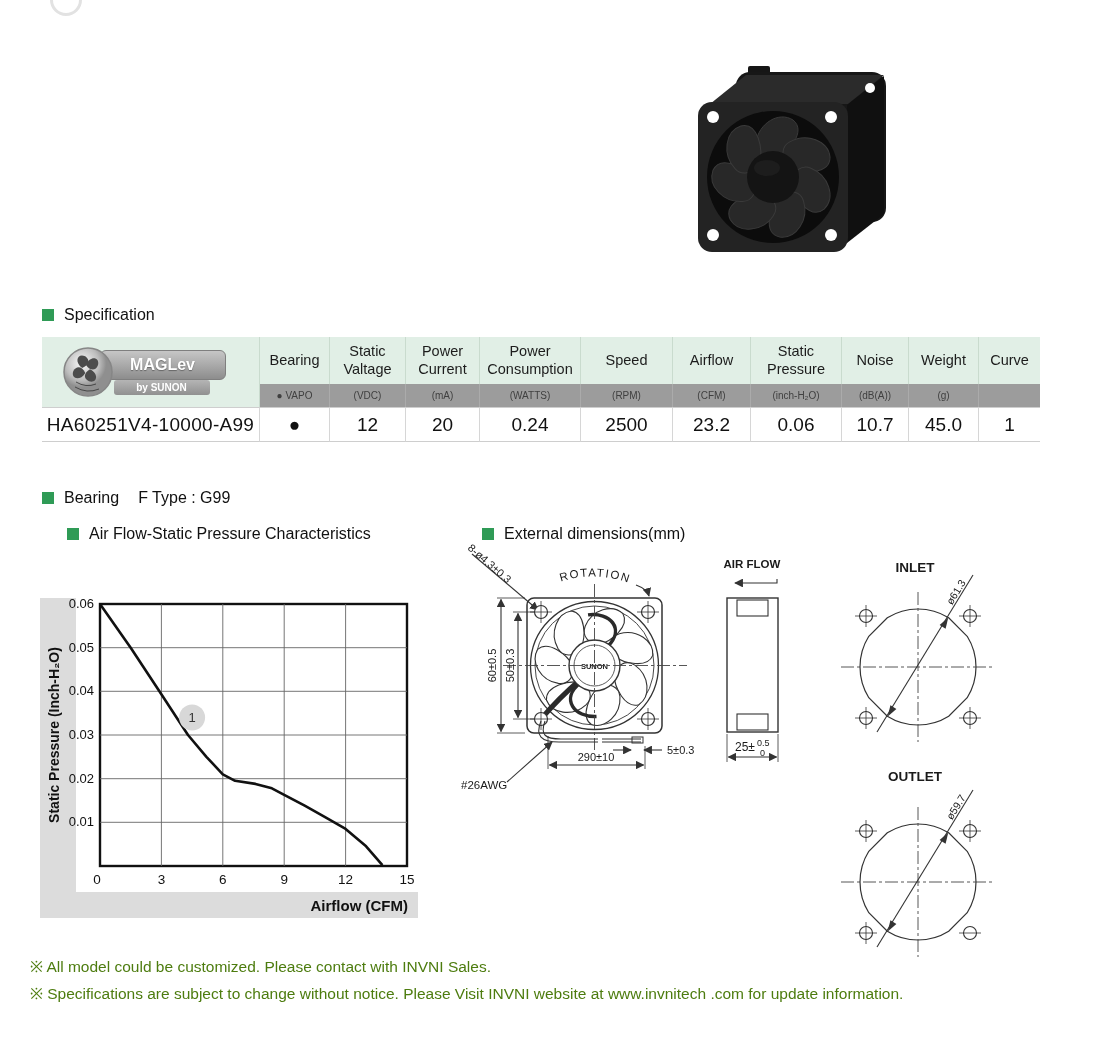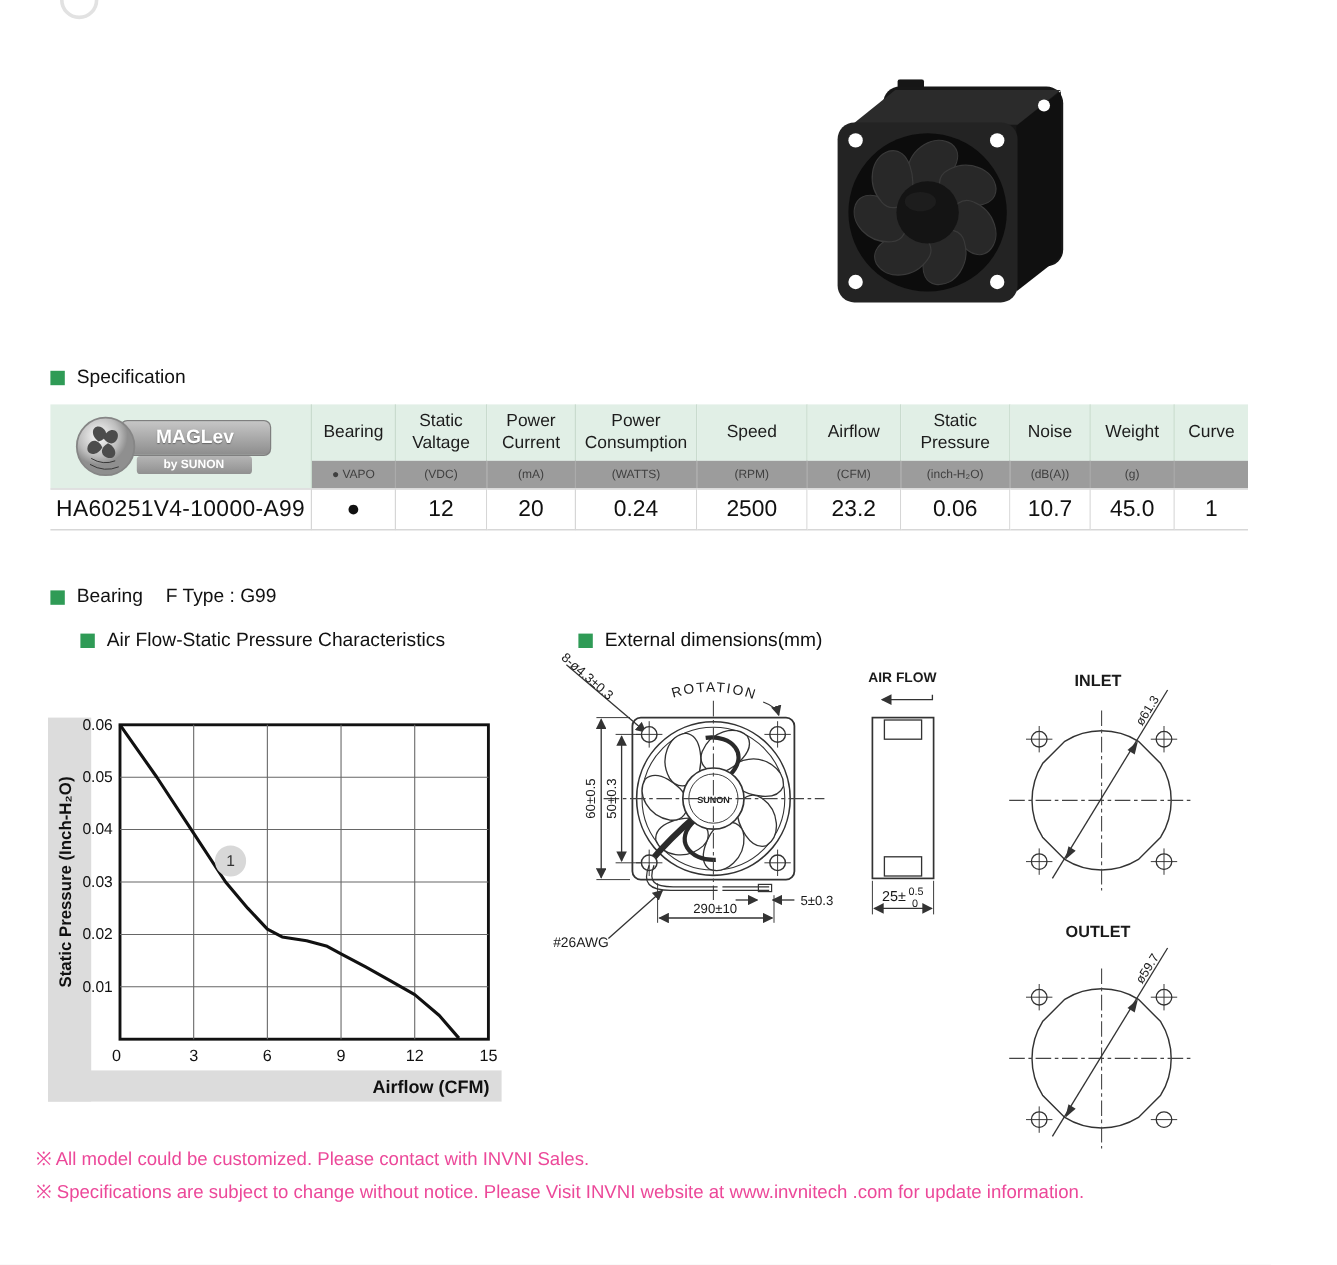--- a/index.html
+++ b/index.html
@@ -31,21 +31,21 @@
   .logo-pill{position:absolute;left:38px;top:6px;width:124px;height:28px;background:linear-gradient(#c6c6c6,#8d8d8d);
              border:1px solid #7f7f7f;border-radius:6px;color:#fff;font-weight:700;font-size:16px;
              display:flex;align-items:center;justify-content:center;text-shadow:0 1px 1px #666;}
   .logo-sub{position:absolute;left:52px;top:36px;width:96px;height:15px;background:linear-gradient(#b5b5b5,#909090);
             border-radius:3px;color:#fff;font-weight:700;font-size:10px;display:flex;align-items:center;justify-content:center;}
 
   .chart-box{position:absolute;left:40px;top:593px;width:380px;height:332px;}
   .chart-box svg{display:block;}
   .dims-box{position:absolute;left:455px;top:538px;width:560px;height:425px;}
 
-  .footnotes{position:absolute;left:30px;top:953px;font-size:15.5px;color:#ec4899;line-height:27px;white-space:nowrap;}
+  .footnotes{position:absolute;left:30px;top:953px;font-size:15.5px;color:#4d7c0f;line-height:27px;white-space:nowrap;}
 
   svg text{font-family:"Liberation Sans",sans-serif;}
   .dln{stroke:#333;stroke-width:1.1;fill:none;}
   .thin{stroke:#333;stroke-width:0.8;fill:none;}
   .cl{stroke:#444;stroke-width:0.9;fill:none;stroke-dasharray:13 3 3 3;}
   .dtxt{font-size:11px;fill:#1a1a1a;}
 </style>
 </head>
 <body>
 

